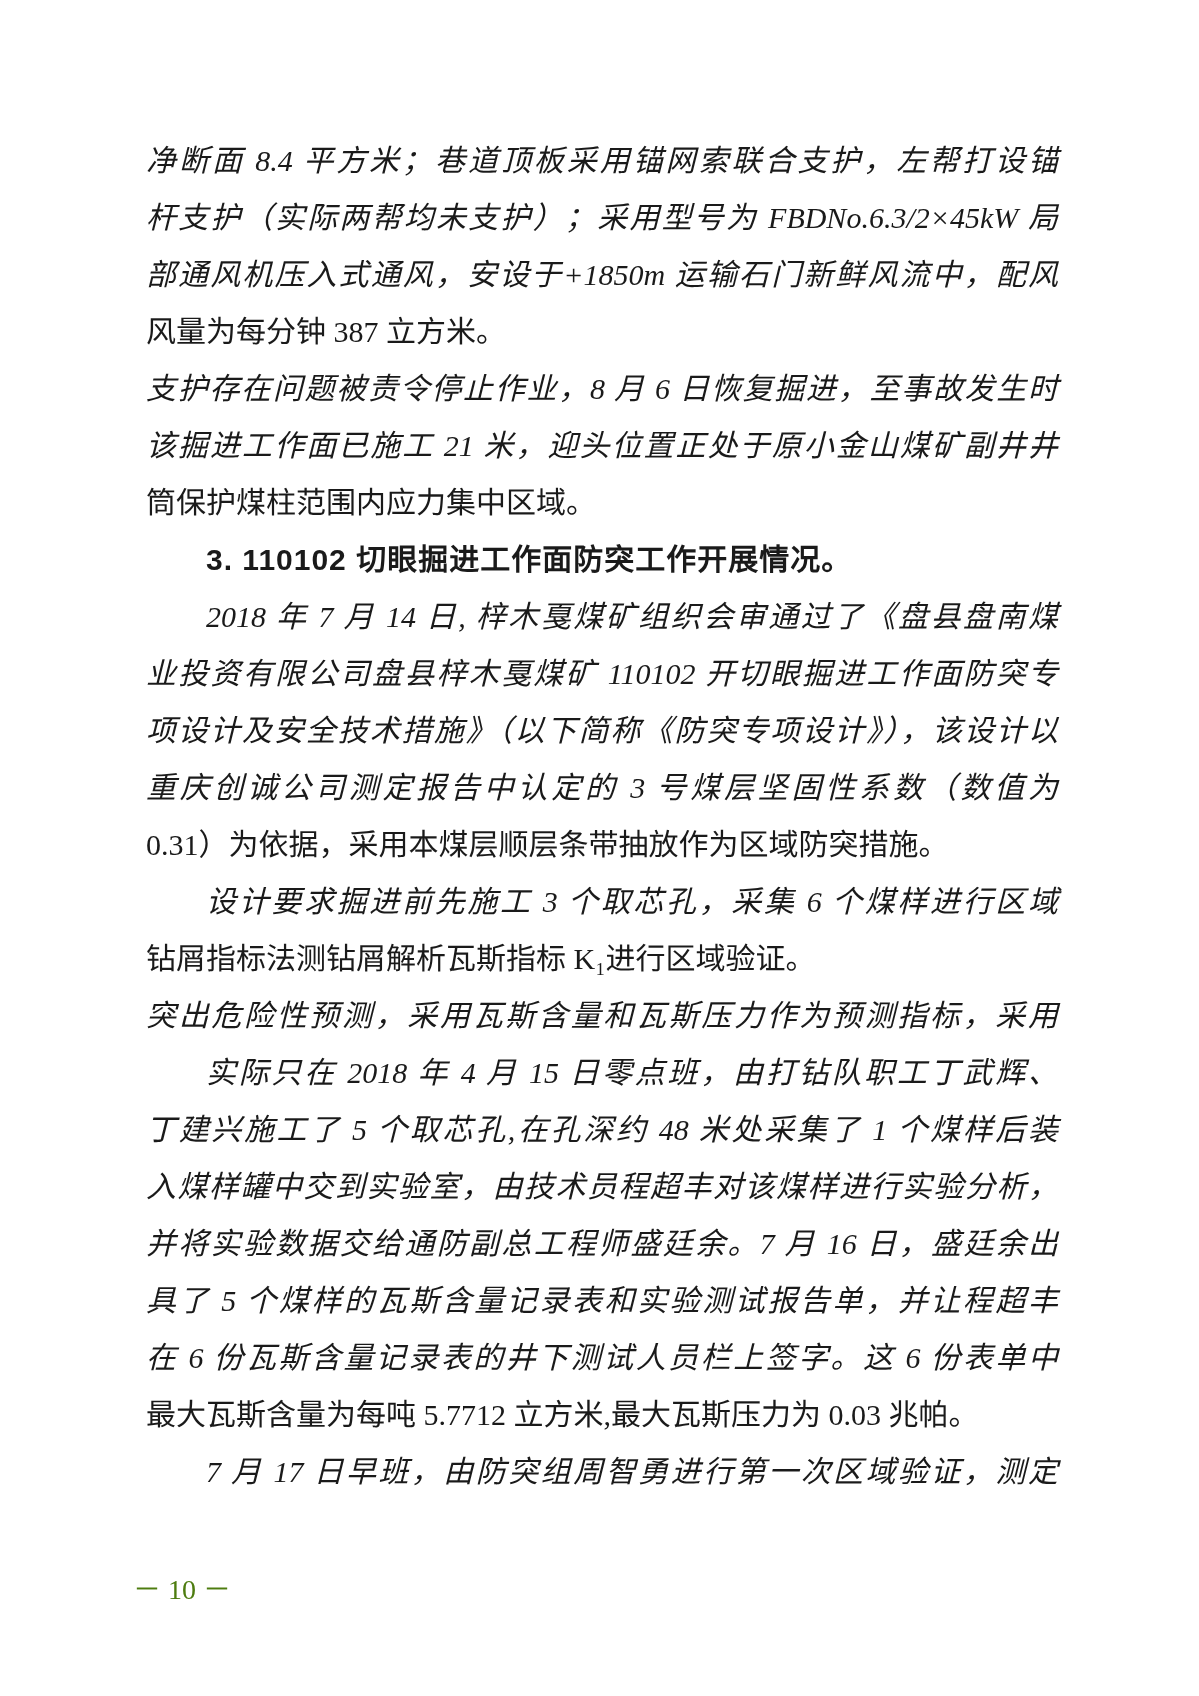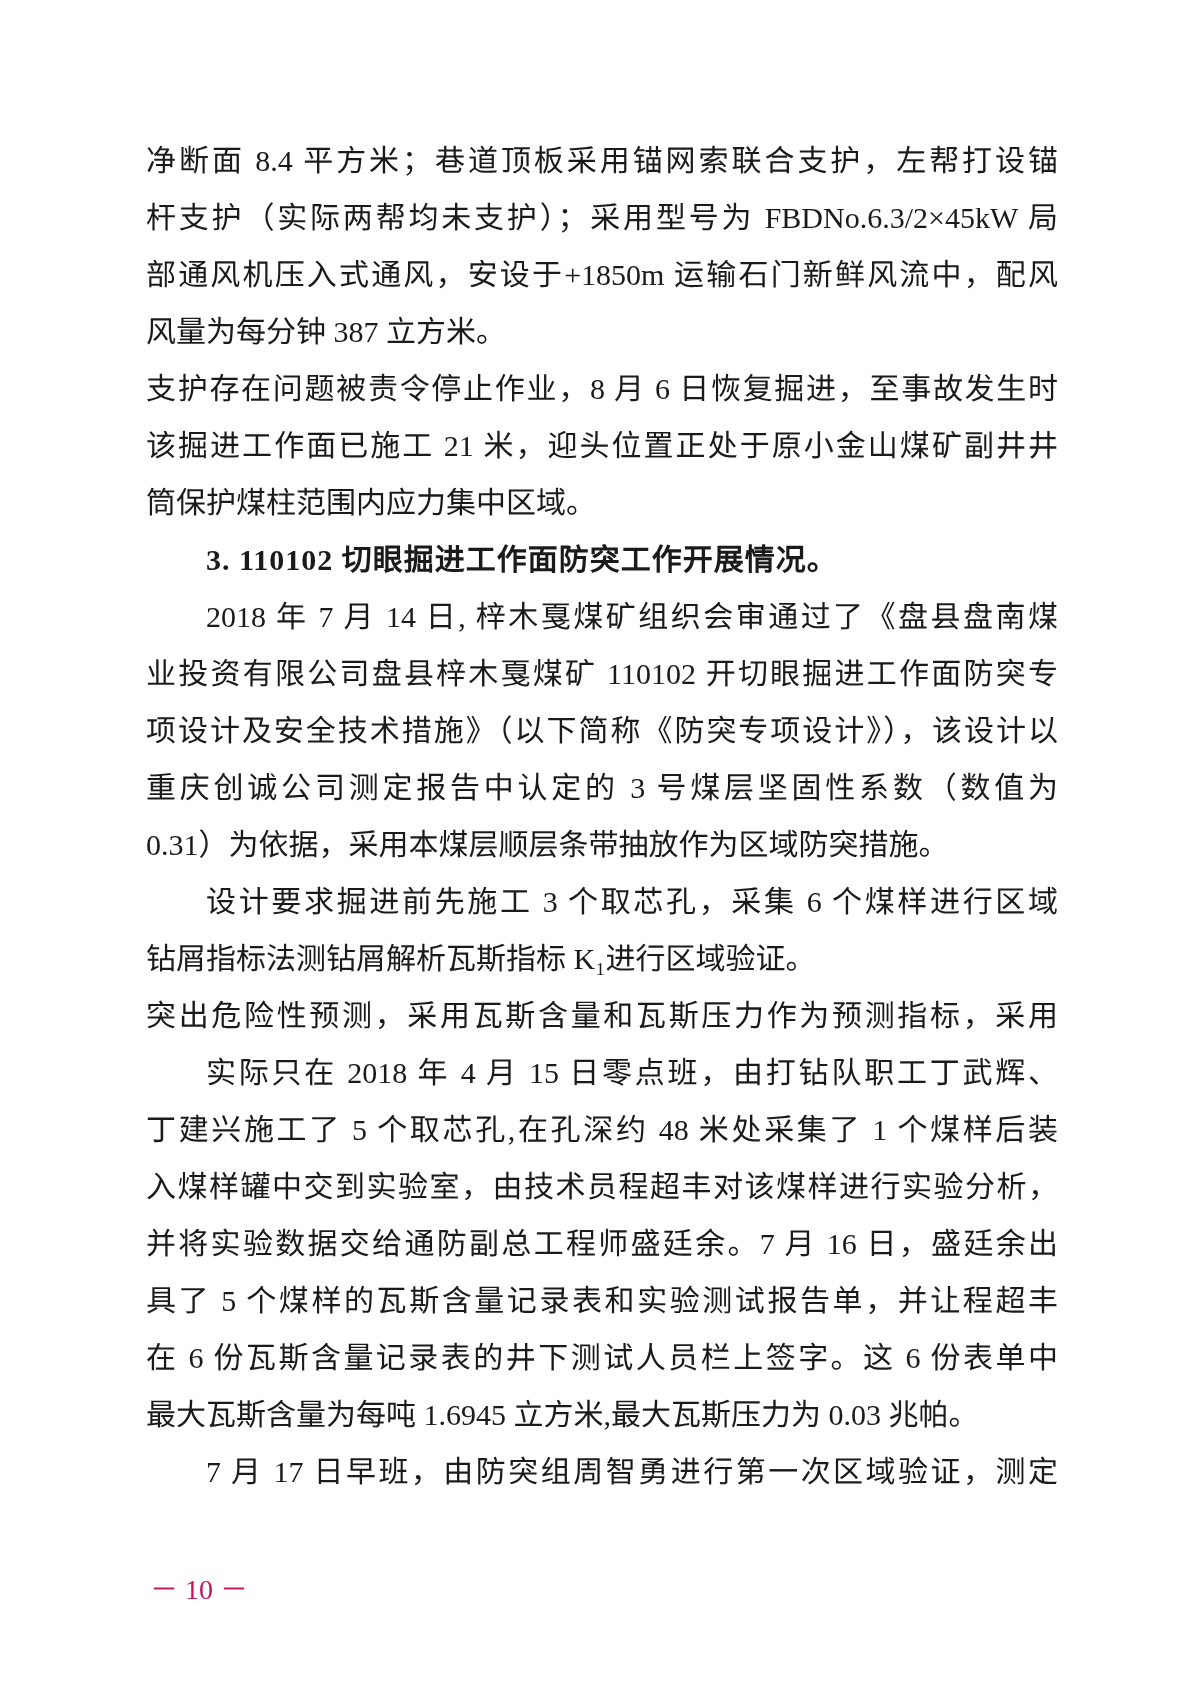--- a/index.html
+++ b/index.html
@@ -28,36 +28,37 @@
   }
   .line {
     text-align: center;
     text-align-last: left;
     white-space: normal;
     min-height: 57px;
   }
   .line.just {
     text-align: justify;
     text-align-last: justify;
+    font-style: italic;
   }
   .line.indent {
     text-indent: 2em;
   }
   .line.heading {
-    font-family: Liberation Serif, serif;
+    font-family: Liberation Sans, sans-serif;
     font-weight: 700;
     letter-spacing: 1px;
   }
   .page-footer {
     position: absolute;
-    left: 150px;
+    left: 133px;
     top: 1572px;
     font-size: 28px;
     line-height: 36px;
-    color: #be185d;
+    color: #4d7c0f;
   }
 </style>
 </head>
 <body>
 
 <div class="page">
   <main class="body-text">
       <div class="line just">净断面 8.4 平方米；巷道顶板采用锚网索联合支护，左帮打设锚</div>
       <div class="line just">杆支护（实际两帮均未支护）；采用型号为 FBDNo.6.3/2×45kW 局</div>
       <div class="line just">部通风机压入式通风，安设于+1850m 运输石门新鲜风流中，配风</div>
@@ -73,19 +74,19 @@
       <div class="line">0.31）为依据，采用本煤层顺层条带抽放作为区域防突措施。</div>
       <div class="line indent just">设计要求掘进前先施工 3 个取芯孔，采集 6 个煤样进行区域</div>
       <div class="line">钻屑指标法测钻屑解析瓦斯指标 K₁进行区域验证。</div>
       <div class="line just">突出危险性预测，采用瓦斯含量和瓦斯压力作为预测指标，采用</div>
       <div class="line indent just">实际只在 2018 年 4 月 15 日零点班，由打钻队职工丁武辉、</div>
       <div class="line just">丁建兴施工了 5 个取芯孔,在孔深约 48 米处采集了 1 个煤样后装</div>
       <div class="line just">入煤样罐中交到实验室，由技术员程超丰对该煤样进行实验分析，</div>
       <div class="line just">并将实验数据交给通防副总工程师盛廷余。7 月 16 日，盛廷余出</div>
       <div class="line just">具了 5 个煤样的瓦斯含量记录表和实验测试报告单，并让程超丰</div>
       <div class="line just">在 6 份瓦斯含量记录表的井下测试人员栏上签字。这 6 份表单中</div>
-      <div class="line">最大瓦斯含量为每吨 1.6945 立方米,最大瓦斯压力为 0.03 兆帕。</div>
+      <div class="line">最大瓦斯含量为每吨 5.7712 立方米,最大瓦斯压力为 0.03 兆帕。</div>
       <div class="line indent just">7 月 17 日早班，由防突组周智勇进行第一次区域验证，测定</div>
     </main>
   <footer class="page-footer">
     <span>－ 10 －</span>
   </footer>
 </div>
 
 </body></html>

